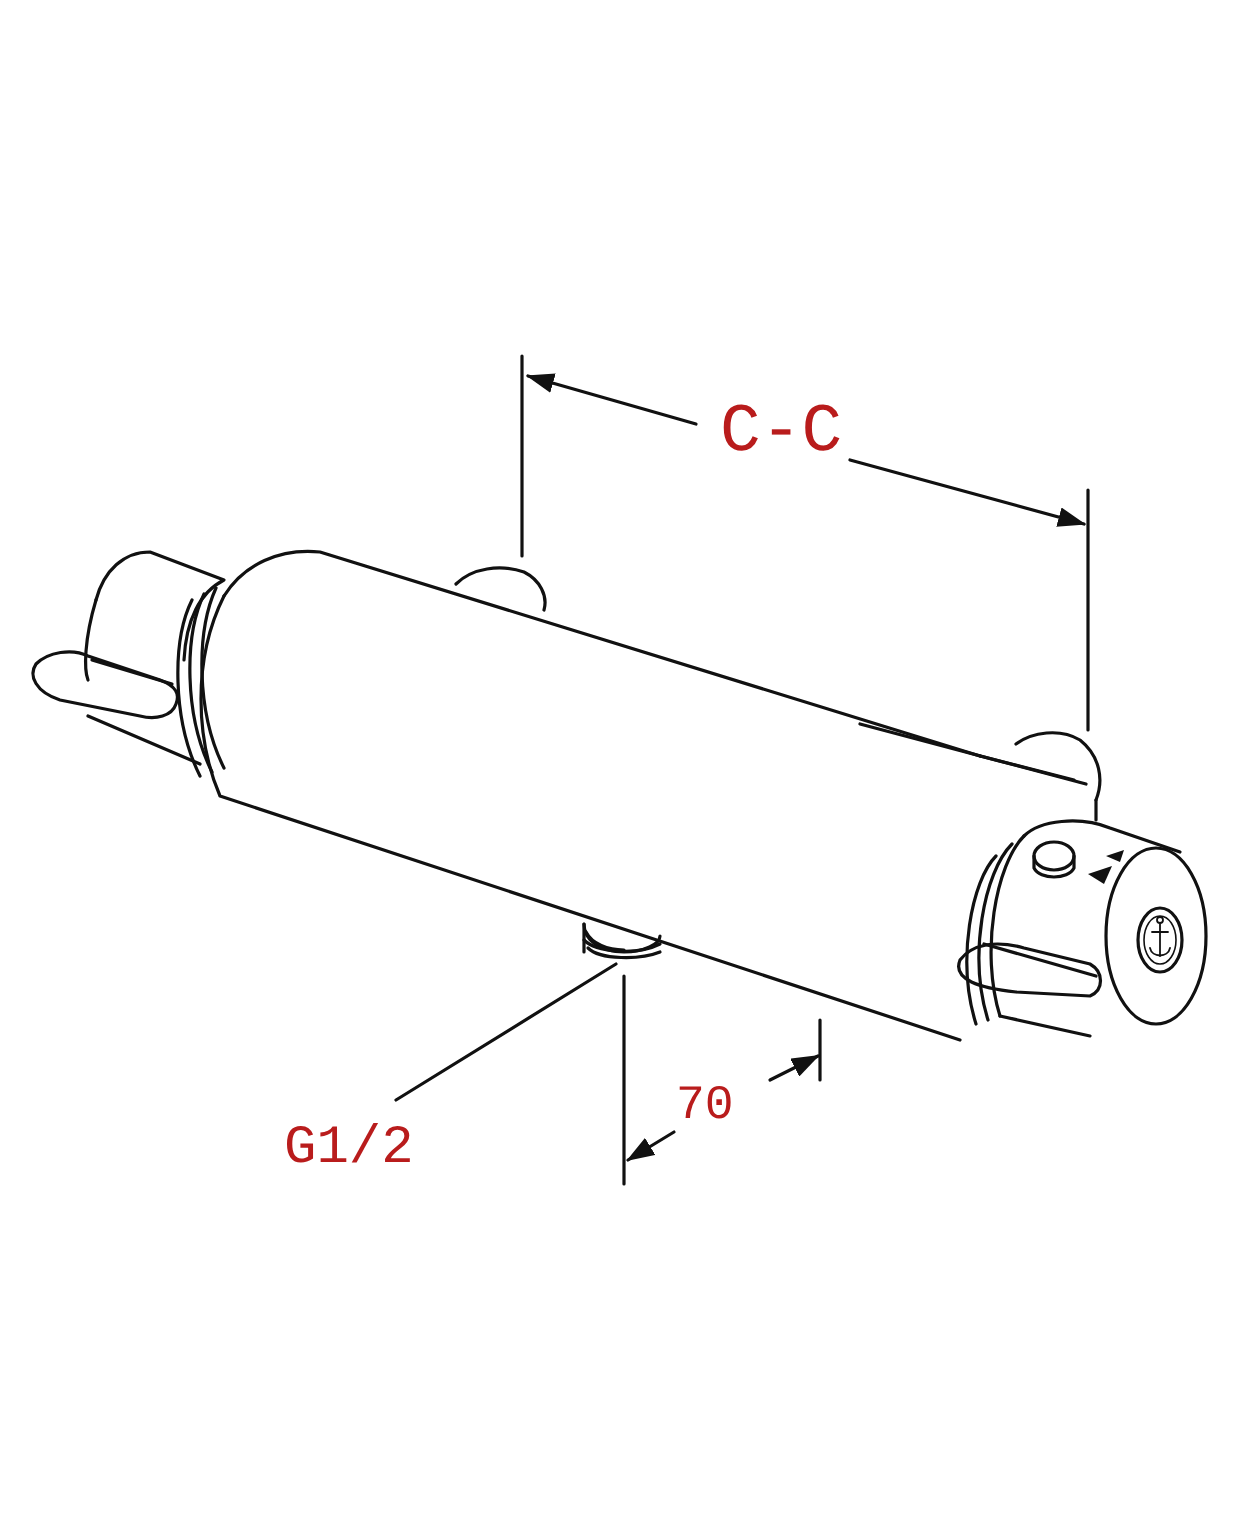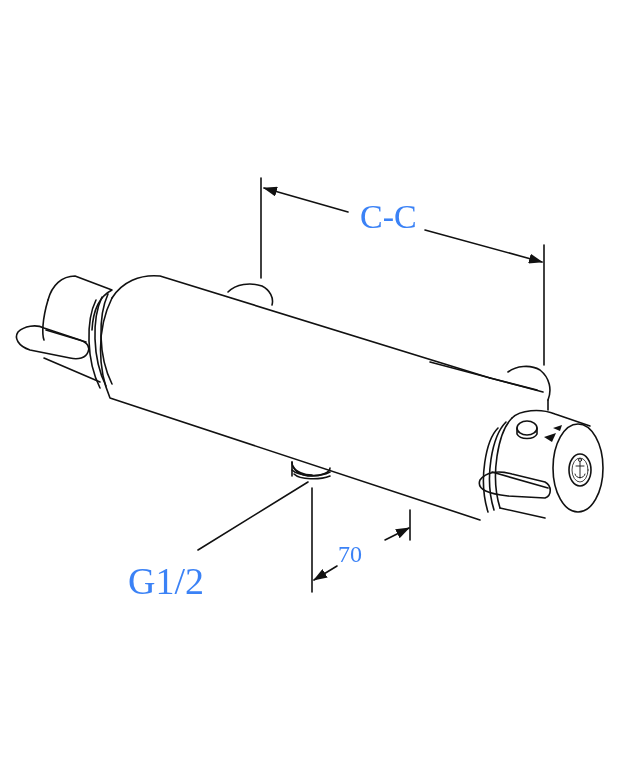--- a/index.html
+++ b/index.html
@@ -1,27 +1,27 @@
 <!DOCTYPE html>
 <html><head>
   <meta charset="utf-8">
   <style>
     html, body { margin: 0; padding: 0; background: #ffffff; }
     body { width: 618px; height: 770px; position: relative; overflow: hidden; }
     .drawing { position: absolute; left: 0; top: 0; width: 618px; height: 770px; }
     .dim-label {
       position: absolute;
-      font-family: Liberation Serif, serif;
-      color: #3b82f6;
+      font-family: Liberation Mono, monospace;
+      color: #b91c1c;
       line-height: 1;
       white-space: nowrap;
     }
     .label-cc { left: 360px; top: 200px; font-size: 34px; }
     .label-70 { left: 338px; top: 542px; font-size: 24px; }
-    .label-g12 { left: 128px; top: 562px; font-size: 38px; }
+    .label-g12 { left: 142px; top: 562px; font-size: 27px; }
   </style>
 </head>
 <body>
 
 <svg class="drawing" viewBox="0 0 618 770" xmlns="http://www.w3.org/2000/svg">
   <defs>
     <marker id="arrowhead" markerWidth="14" markerHeight="10" refX="13" refY="5" orient="auto" markerUnits="userSpaceOnUse">
       <path d="M0,0 L14,5 L0,10 Z" fill="#111"></path>
     </marker>
   </defs>

